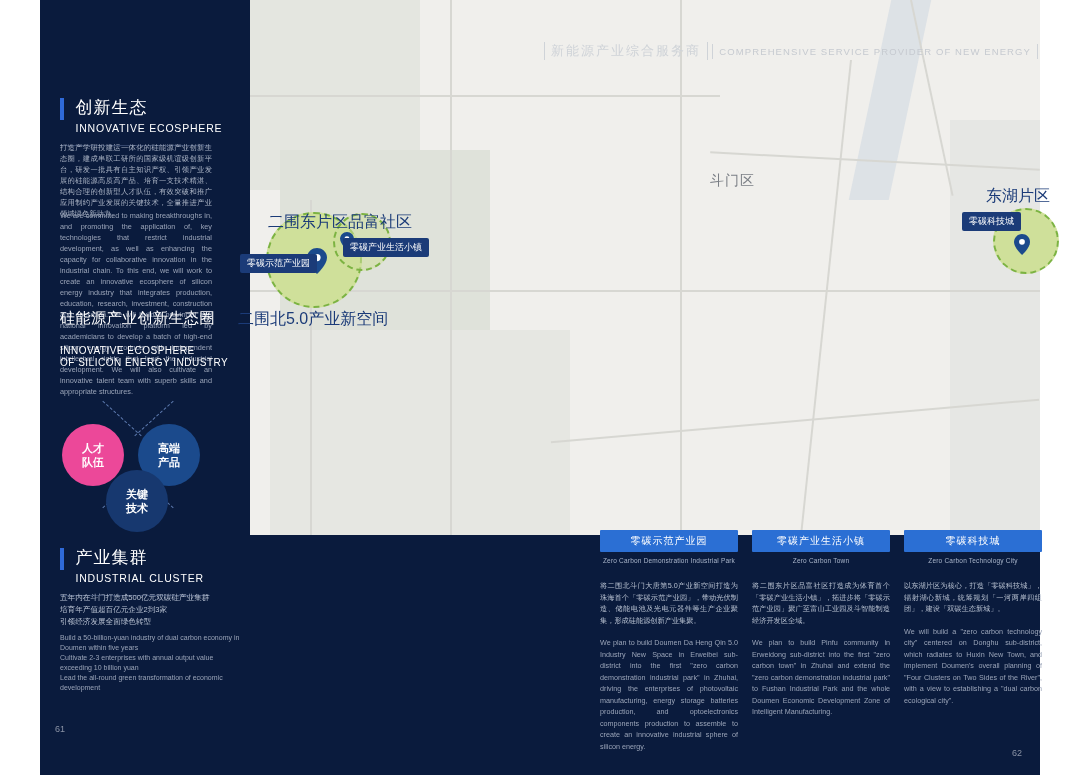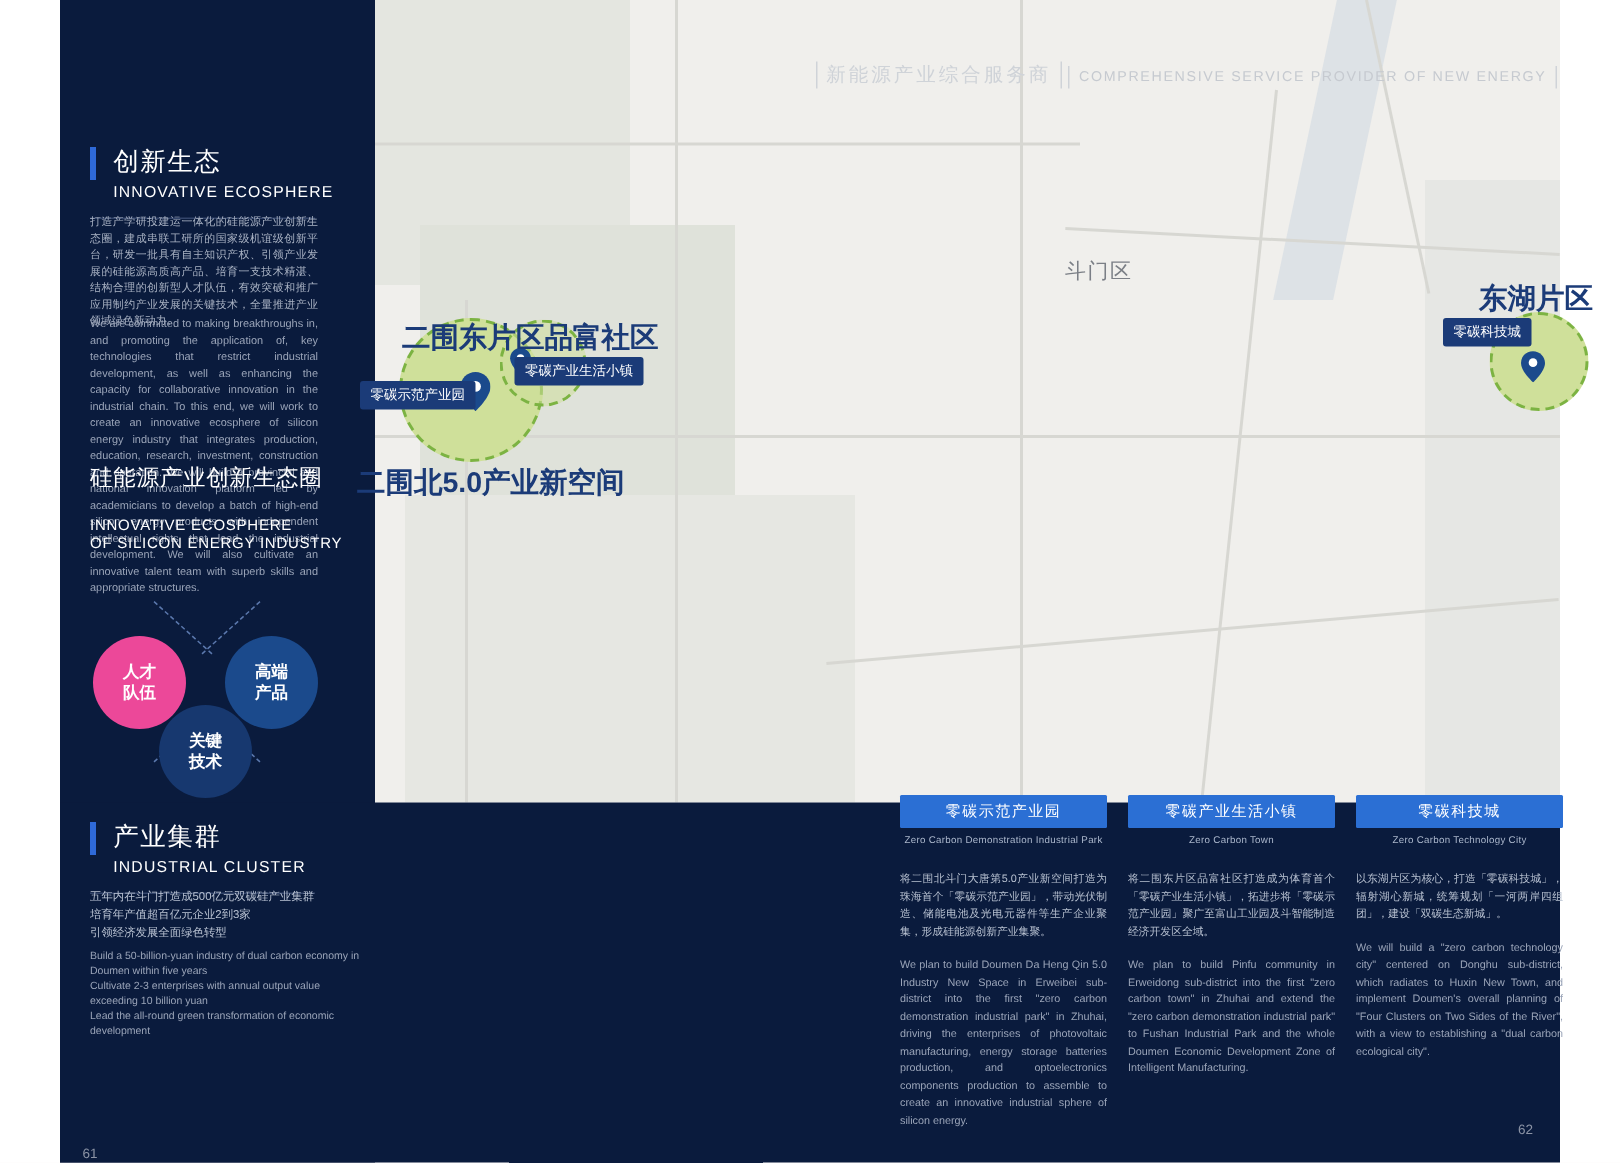--- a/index.html
+++ b/index.html
@@ -65,21 +65,21 @@
 
   
   .diagram{position:absolute;left:58px;top:378px;width:160px;height:140px;}
   .circ{
     position:absolute;border-radius:50%;background:#1b3b78;
     display:flex;align-items:center;justify-content:center;flex-direction:column;
     color:#fff;font-size:11px;line-height:14px;text-align:center;font-weight:bold;
   }
   .c-top{left:48px;top:0;width:62px;height:62px;background:#17386f;}
   .c-left{left:4px;top:46px;width:62px;height:62px;background:#ec4899;}
-  .c-right{left:92px;top:46px;width:62px;height:62px;background:#1b4a8c;align-items:center;}
+  .c-right{left:80px;top:46px;width:62px;height:62px;background:#1b4a8c;align-items:center;}
   .c-bottom{left:48px;top:92px;width:62px;height:62px;background:#17386f;}
   .dash{position:absolute;border-top:1px dashed #5b78ad;}
   .cluster-cn{position:absolute;left:60px;width:170px;color:#b9c2d2;font-size:7.6px;line-height:12px;}
   .cluster-en{position:absolute;left:60px;width:180px;color:#9aa4b8;font-size:7px;line-height:10px;}
 
   
   .col{position:absolute;top:530px;width:138px;}
   .col .cap{
     background:#2b6fd4;color:#fff;font-size:10px;text-align:center;
     padding:4px 0 4px;letter-spacing:1px;border-radius:1px;
@@ -95,21 +95,21 @@
   }
   .ring.hollow{background:rgba(190,214,140,0.45);}
   .pin{
     position:absolute;width:20px;height:26px;
   }
   .pill{
     position:absolute;background:#1b3b78;color:#fff;font-size:9px;
     padding:3px 7px;border-radius:2px;white-space:nowrap;
   }
   .maplabel{
-    position:absolute;color:#1b3b78;font-size:19px;font-weight:bold;white-space:nowrap;
+    position:absolute;color:#1b3b78;font-size:16px;font-weight:normal;white-space:nowrap;
   }
   .district{position:absolute;color:#7b7f86;font-size:14px;letter-spacing:1px;}
   .pagenum{position:absolute;color:#8b93a5;font-size:9px;}
 </style>
 </head>
 <body>
 
 <div class="page">
 
   <div class="map-area">
@@ -240,16 +240,16 @@
     <div class="body-e">We plan to build Pinfu community in Erweidong sub-district into the first "zero carbon town" in Zhuhai and extend the "zero carbon demonstration industrial park" to Fushan Industrial Park and the whole Doumen Economic Development Zone of Intelligent Manufacturing.</div>
   </div>
 
   <div class="col" style="left:904px;">
     <div class="cap">零碳科技城</div>
     <div class="cap-en">Zero Carbon Technology City</div>
     <div class="body-c">以东湖片区为核心，打造「零碳科技城」，辐射湖心新城，统筹规划「一河两岸四组团」，建设「双碳生态新城」。</div>
     <div class="body-e">We will build a "zero carbon technology city" centered on Donghu sub-district, which radiates to Huxin New Town, and implement Doumen's overall planning of "Four Clusters on Two Sides of the River", with a view to establishing a "dual carbon ecological city".</div>
   </div>
 
-  <div class="pagenum" style="left:55px;top:764px;">61</div>
+  <div class="pagenum" style="left:55px;top:724px;">61</div>
   <div class="pagenum" style="left:1012px;top:748px;">62</div>
 
 </div>
 
 </body></html>

